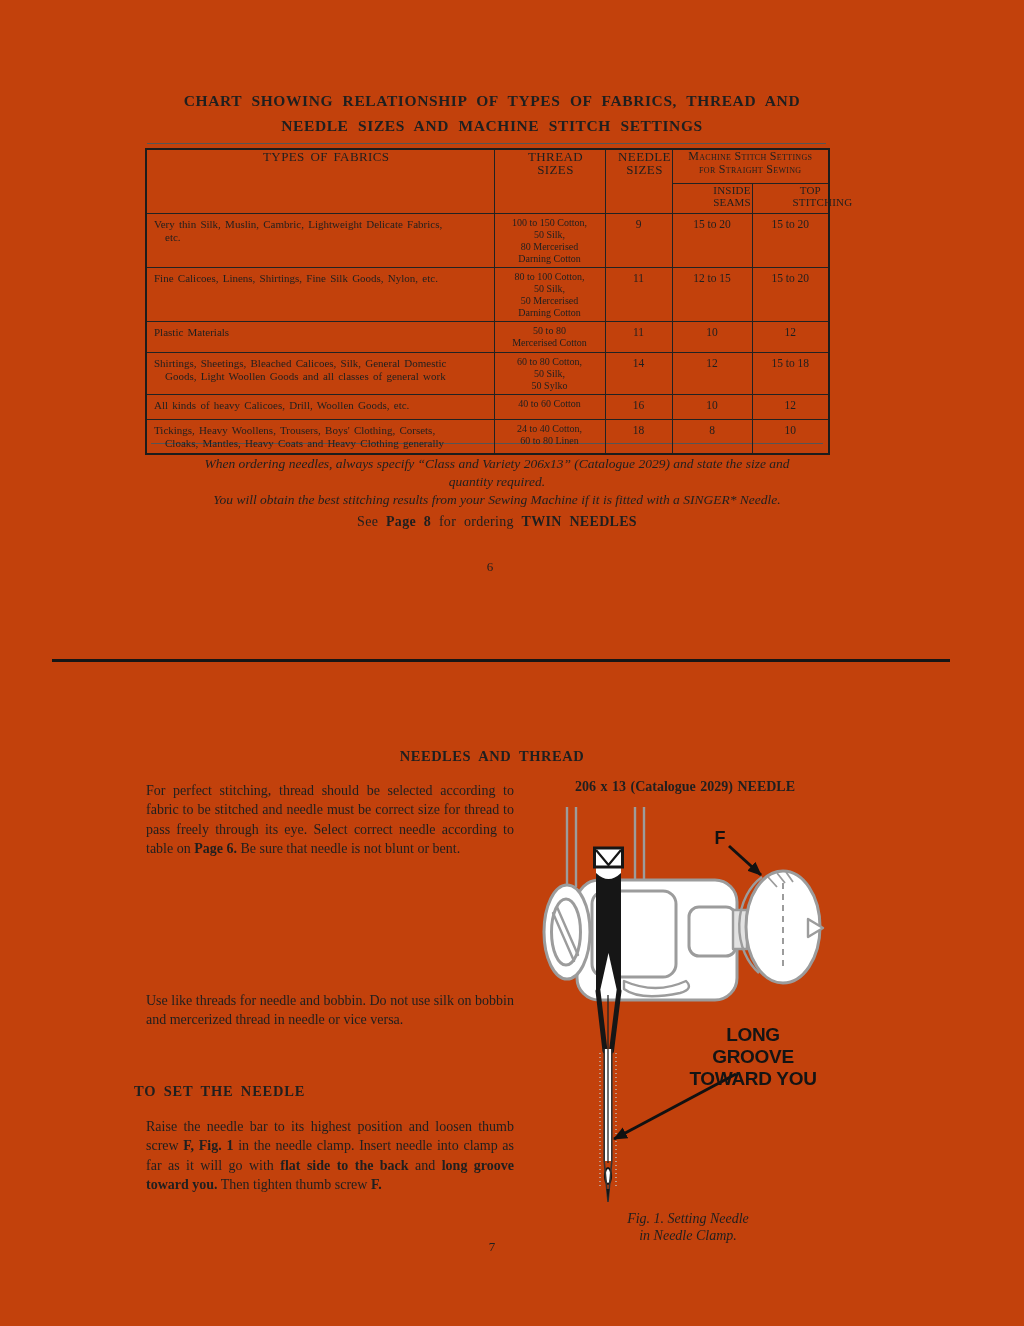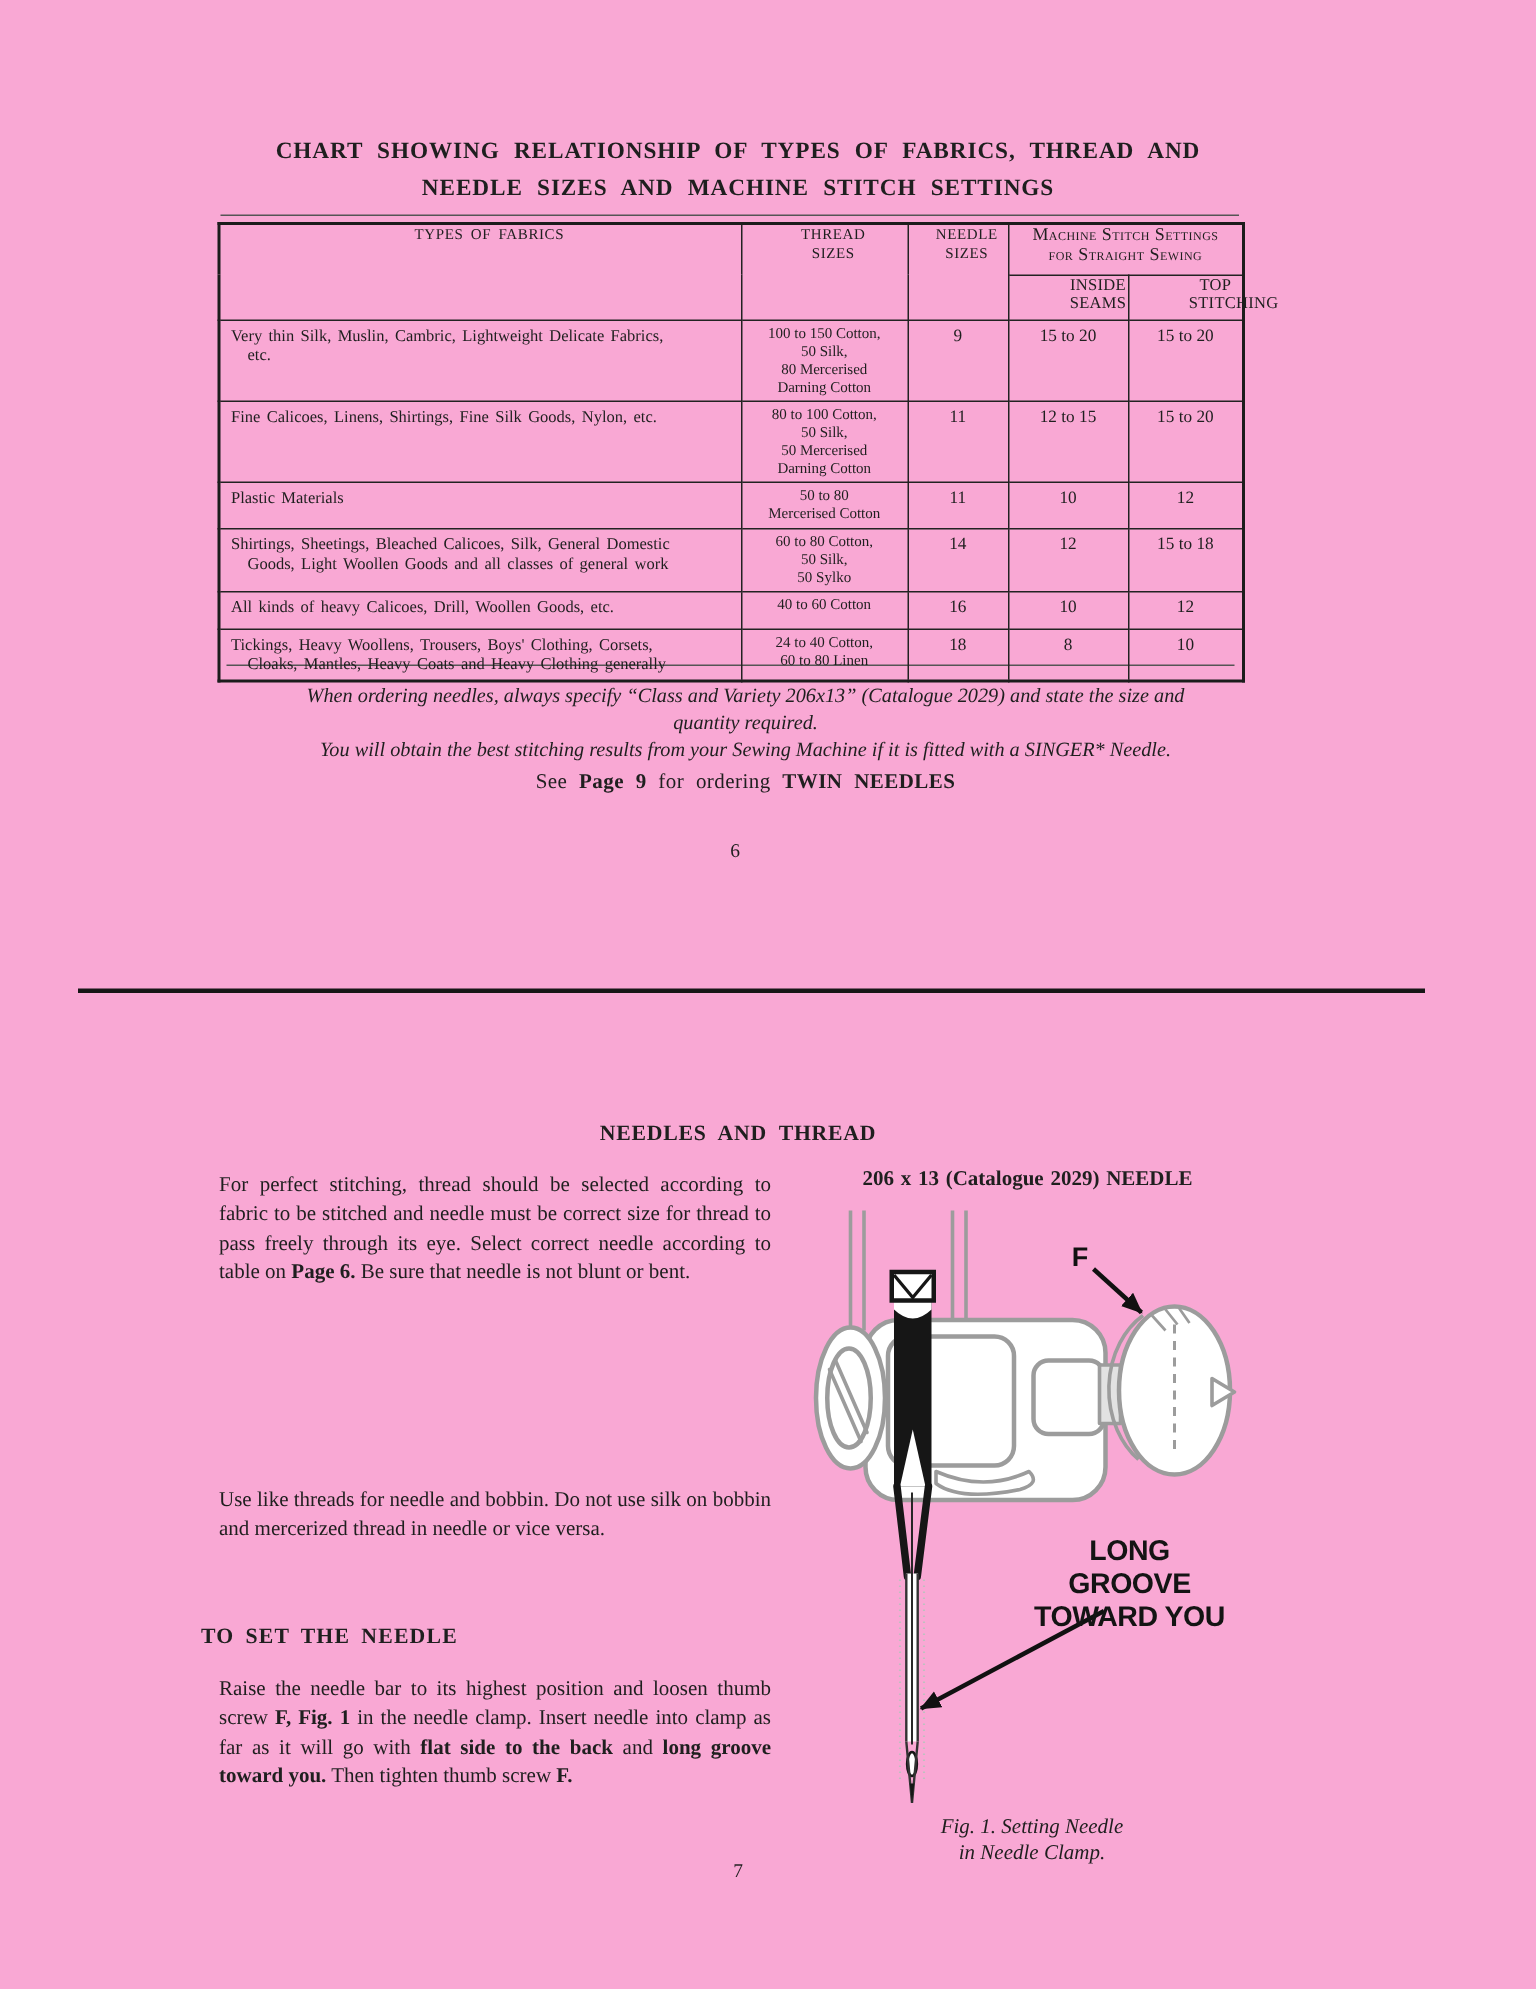--- a/index.html
+++ b/index.html
@@ -1,30 +1,30 @@
 <!DOCTYPE html>
 <html><head>
 <meta charset="utf-8">
 <style>
   * { margin:0; padding:0; box-sizing:border-box; }
   html,body { background:#e8e8e8; }
   body { font-family:"Liberation Serif","DejaVu Serif",serif; color:#1f1f1f; }
-  .sheet { position:relative; width:1024px; height:1326px; background:#f9a8d4; overflow:hidden; margin:0 auto; }
+  .sheet { position:relative; width:1024px; height:1326px; background:#c2410c; overflow:hidden; margin:0 auto; }
 
   
   .chart-title { position:absolute; left:112px; top:88px; width:760px; text-align:center;
     font-size:15.5px; font-weight:bold; line-height:25px; letter-spacing:.6px; word-spacing:5px; white-space:pre-line; }
 
   .tbl-topline { position:absolute; left:147px; top:143px; width:679px; height:1px; background:#555; }
   .tbl-botline { position:absolute; left:151px; top:443px; width:672px; height:1px; background:#555; }
 
   table.needle-table { position:absolute; left:145px; top:148px; width:683px; border-collapse:collapse; table-layout:fixed; }
   .needle-table th, .needle-table td { border:1.5px solid #222; vertical-align:top; font-weight:normal; }
   table.needle-table { border:2.5px solid #1c1c1c; }
-  .th-main { vertical-align:middle; text-align:center; font-size:10px; line-height:13px;
+  .th-main { vertical-align:middle; text-align:center; font-size:13px; line-height:13px;
     letter-spacing:.4px; word-spacing:2px; white-space:pre-line;padding-left:12px; }
   .th-group { font-variant:small-caps; font-size:12px; line-height:13px; text-align:center;
     vertical-align:middle; white-space:pre-line; letter-spacing:.3px; }
   .th-sub { font-size:11px; line-height:12.5px; text-align:center; vertical-align:middle; white-space:pre-line; letter-spacing:.2px;padding-left:40px; }
   td.c-fabrics { font-size:11px; line-height:13.5px; padding:4px 6px 2px 18px; text-indent:-11px;
     white-space:pre-line; word-spacing:1.5px; }
   td.c-thread { font-size:10px; line-height:12px; text-align:center; padding:3px 2px 2px 2px; white-space:pre-line; }
   td.c-num { font-size:11.5px; text-align:center; padding-top:4px; }
 
   .ordering-note { position:absolute; left:152px; top:455px; width:690px; text-align:center;
@@ -152,21 +152,21 @@
         <td class="c-num">18</td>
         <td class="c-num">8</td>
         <td class="c-num">10</td>
       </tr>
     </tbody>
   </table>
 
   <p class="ordering-note">When ordering needles, always specify “Class and Variety 206x13” (Catalogue 2029) and state the size and
 quantity required.</p>
   <p class="singer-note">You will obtain the best stitching results from your Sewing Machine if it is fitted with a SINGER* Needle.</p>
-  <p class="see-line"><span>See </span><b>Page 9</b><span> for ordering </span><b>TWIN NEEDLES</b></p>
+  <p class="see-line"><span>See </span><b>Page 8</b><span> for ordering </span><b>TWIN NEEDLES</b></p>
   <div class="pgnum" id="pgnum6">6</div>
 
   <div class="section-divider"></div>
 
   <h2 class="needles-heading">NEEDLES AND THREAD</h2>
 
   <p class="col-left" id="para1"><span>For perfect stitching, thread should be selected according to fabric to be stitched and needle must be correct size for thread to pass freely through its eye. Select correct needle according to table on </span><b>Page 6.</b><span> Be sure that needle is not blunt or bent.</span></p>
   <p class="col-left" id="para3"><span>Use like threads for needle and bobbin. Do not use silk on bobbin and mercerized thread in needle or vice versa.</span></p>
   <h3 class="set-heading">TO SET THE NEEDLE</h3>
   <p class="col-left" id="para4"><span>Raise the needle bar to its highest position and loosen thumb screw </span><b>F, Fig. 1</b><span> in the needle clamp. Insert needle into clamp as far as it will go with </span><b>flat side to the back</b><span> and </span><b>long groove toward you.</b><span> Then tighten thumb screw </span><b>F.</b></p>

